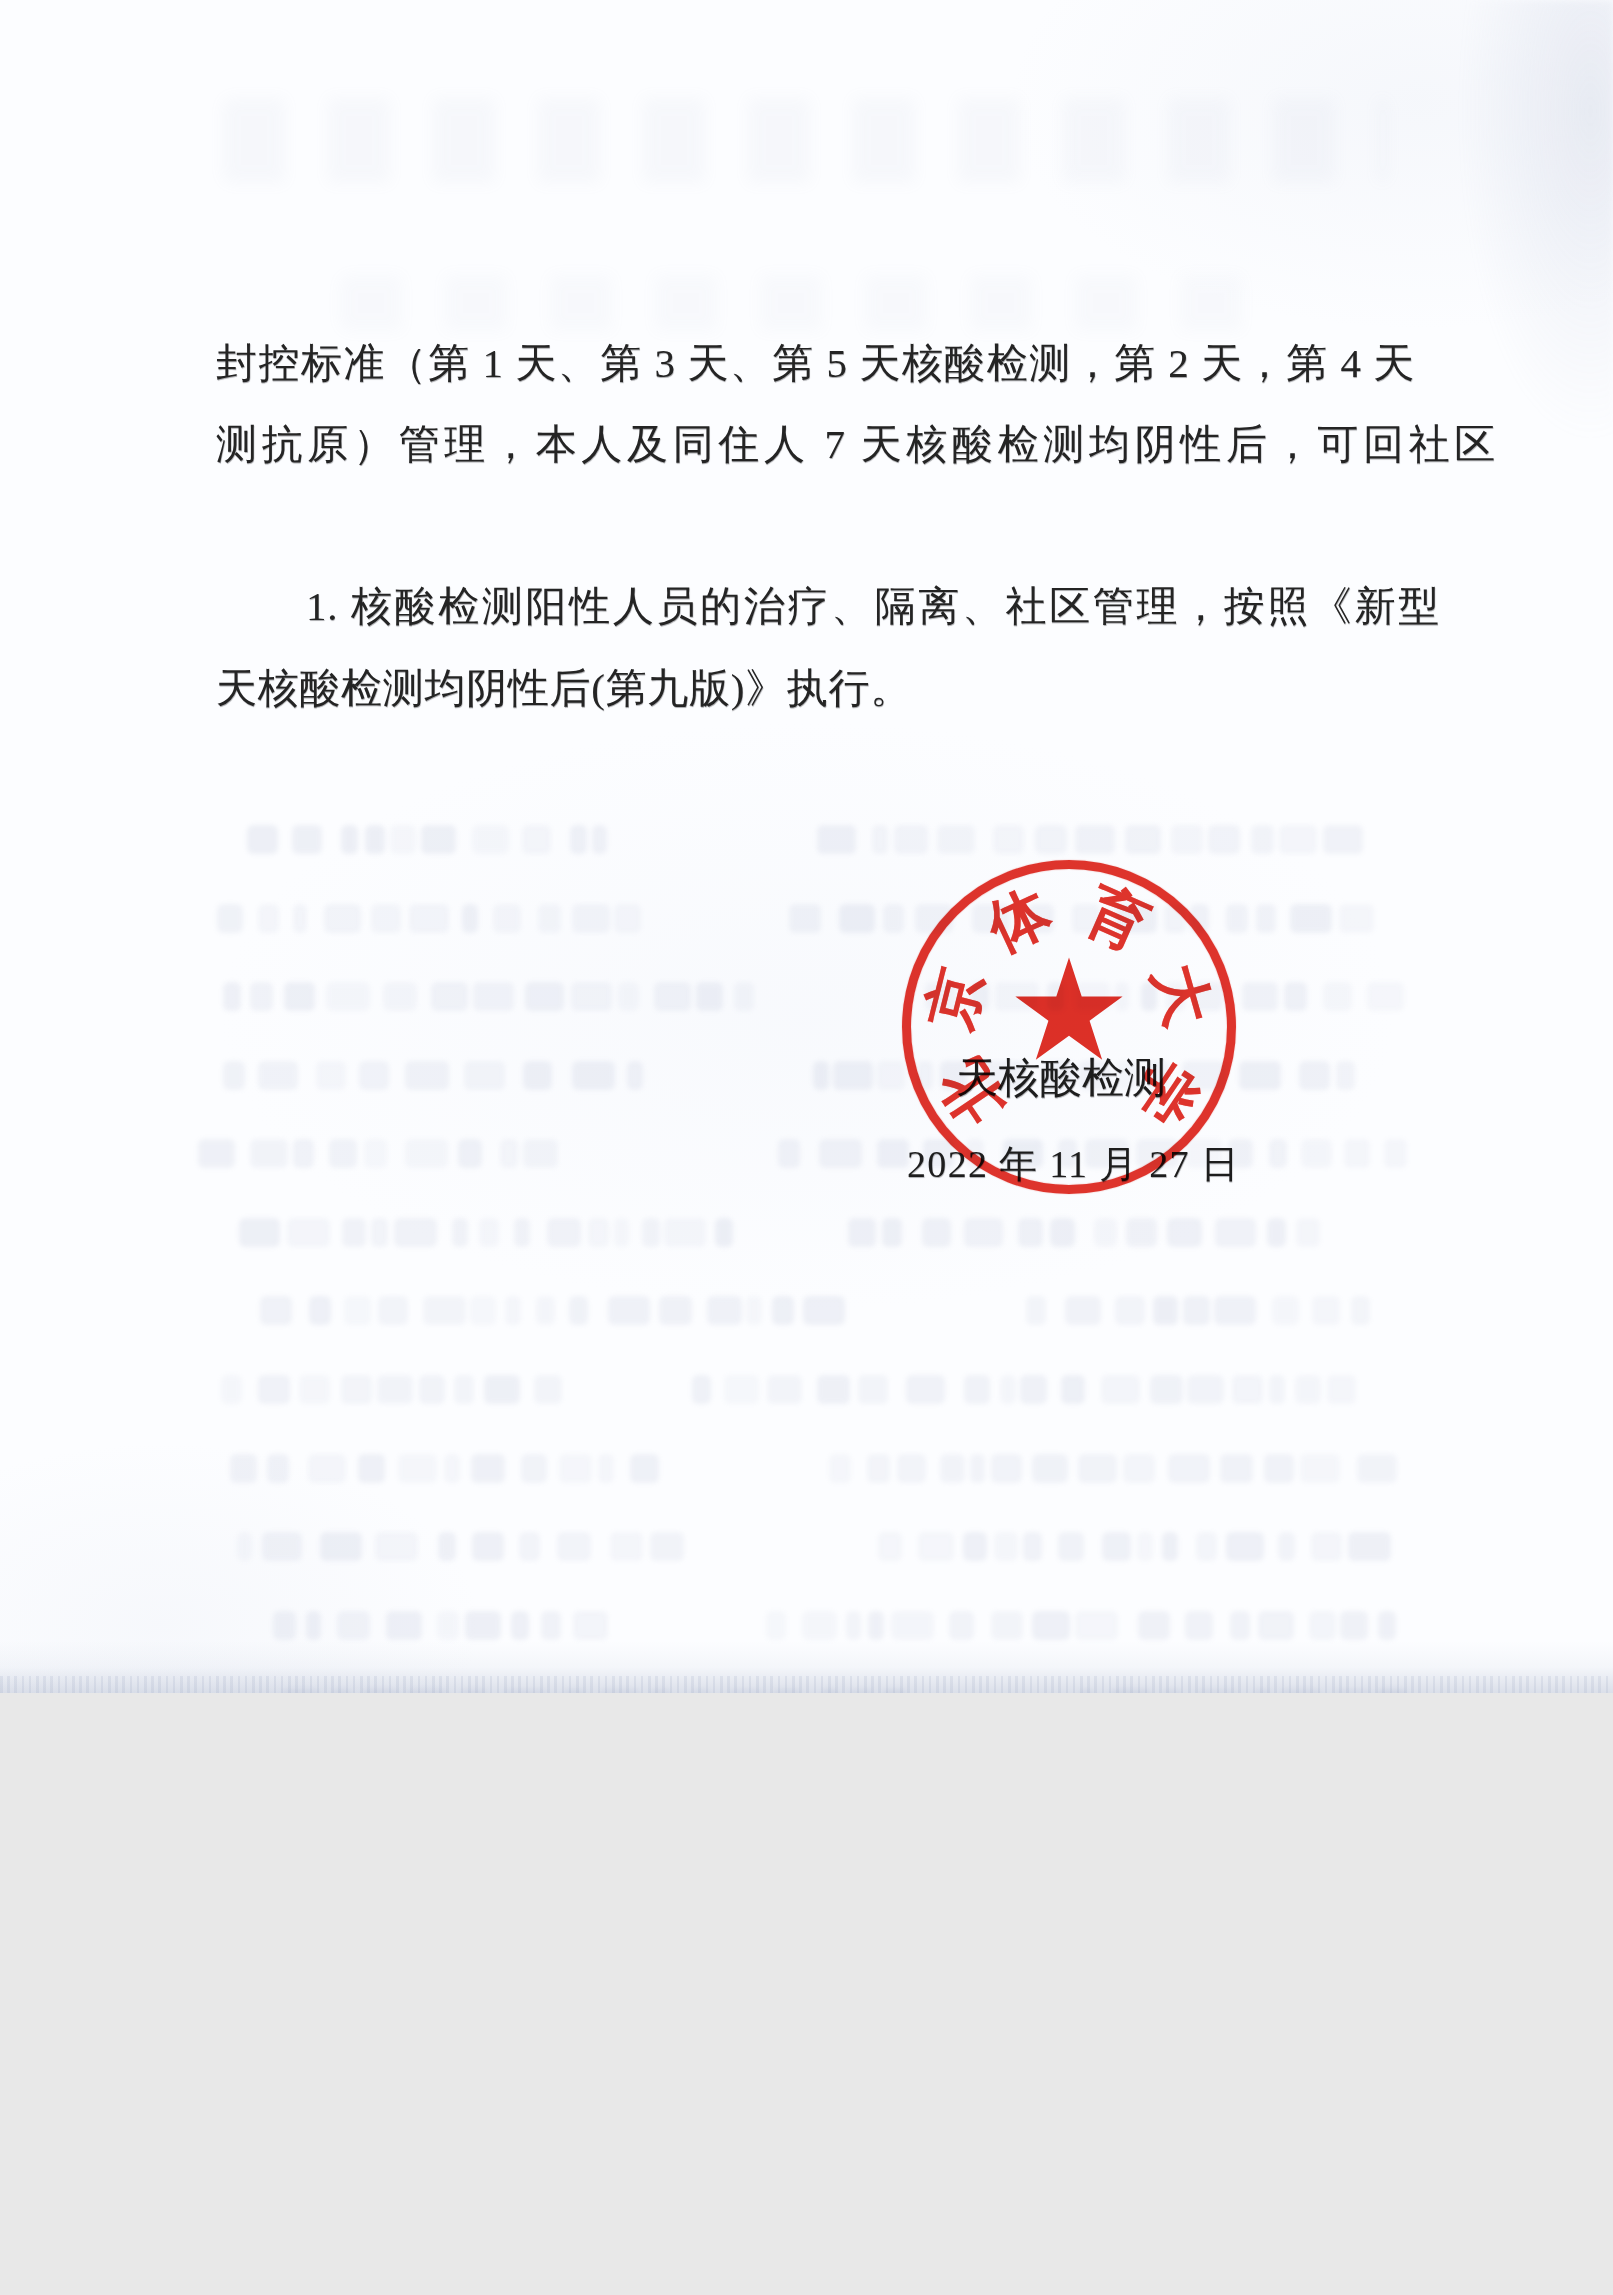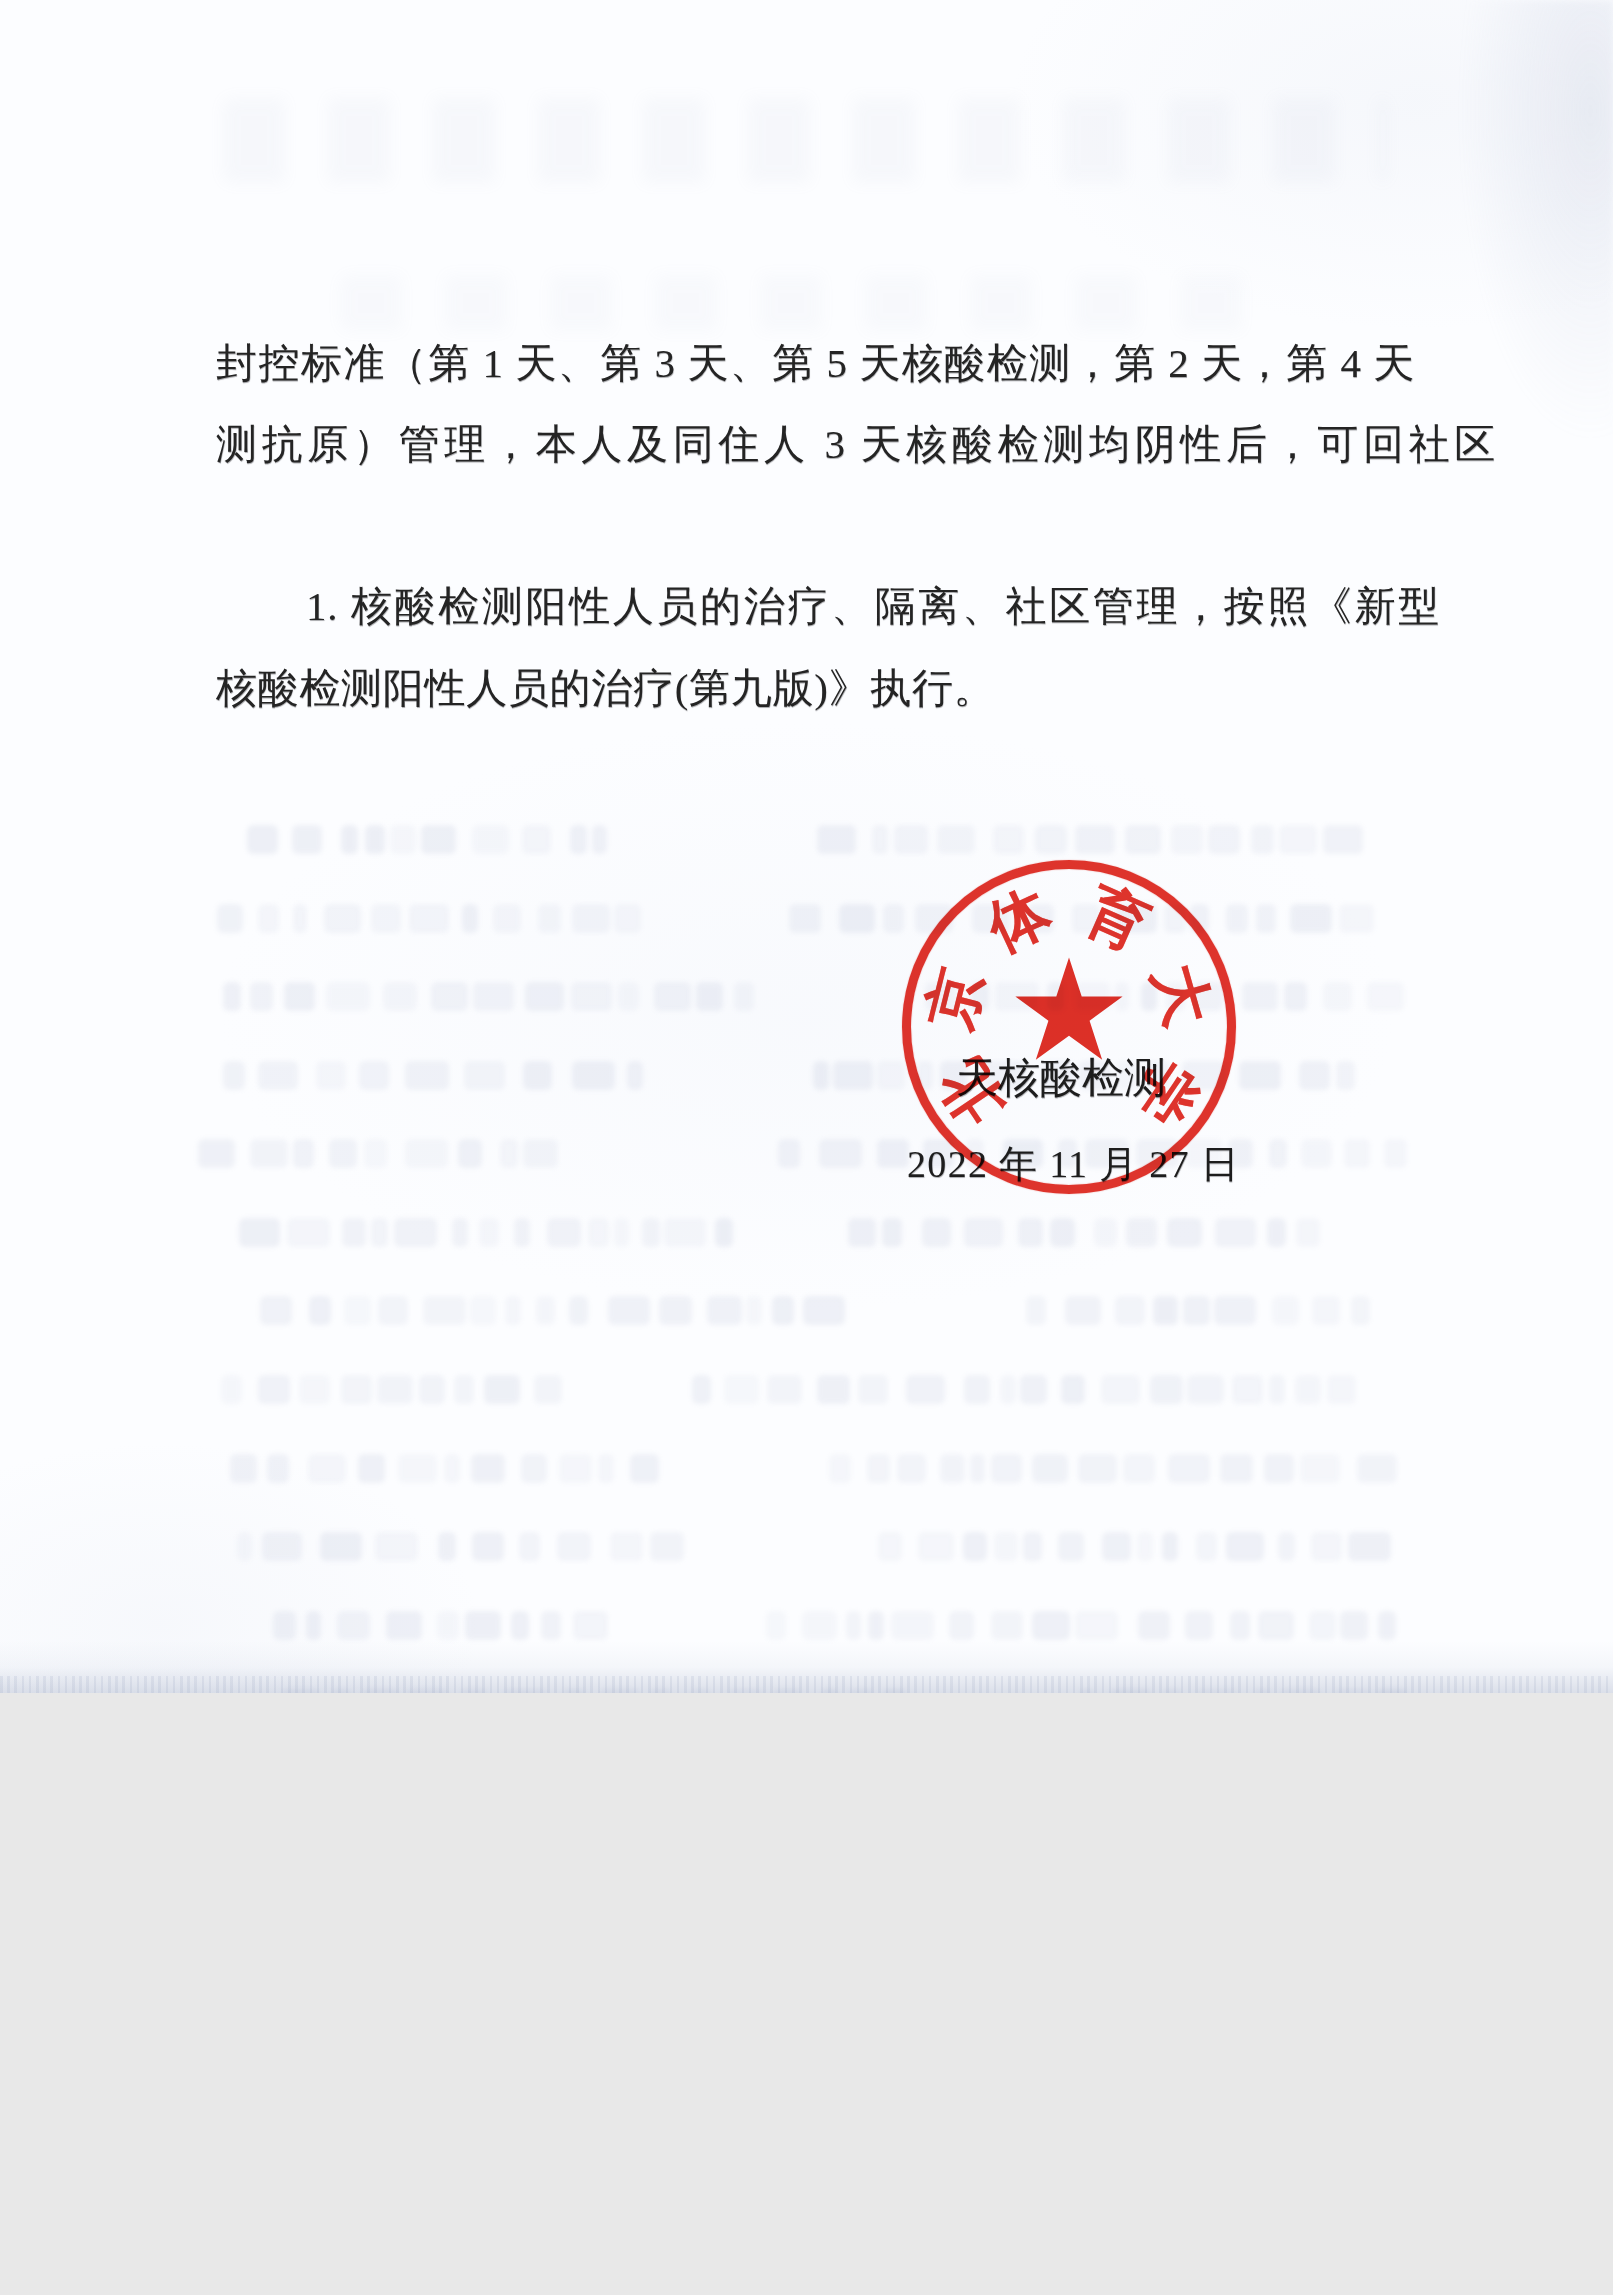--- a/index.html
+++ b/index.html
@@ -491,23 +491,23 @@
         <span style="left: 864px; width: 27px; opacity: 0.84;"></span>
         <span style="left: 901px; width: 37px; opacity: 0.85;"></span>
         <span style="left: 942px; width: 36px; opacity: 0.92;"></span>
         <span style="left: 987px; width: 26px; opacity: 0.96;"></span>
         <span style="left: 1019px; width: 43px; opacity: 0.87;"></span>
         <span style="left: 1078px; width: 20px; opacity: 1;"></span>
       </div>
     </div>
 
   <div class="bodyline l1 just">封控标准（第 1 天、第 3 天、第 5 天核酸检测，第 2 天，第 4 天</div>
-  <div class="bodyline l2 just">测抗原）管理，本人及同住人 3 天核酸检测均阴性后，可回社区</div>
+  <div class="bodyline l2 just">测抗原）管理，本人及同住人 7 天核酸检测均阴性后，可回社区</div>
   <div class="bodyline l4 just">1. 核酸检测阳性人员的治疗、隔离、社区管理，按照《新型</div>
-  <div class="bodyline l5">核酸检测阳性人员的治疗(第九版)》执行。</div>
+  <div class="bodyline l5">天核酸检测均阴性后(第九版)》执行。</div>
 
   <div class="signature">天核酸检测</div>
   <div class="sig-date">2022 年 11 月 27 日</div>
 
   <div class="seal">
     <div class="seal-ring"></div>
     <svg class="seal-star" width="118" height="118" viewBox="-90 -90 180 180">
       <polygon fill="#e0251c" points="0,-86 19.4,-26.7 81.8,-26.6 31.4,10.2 50.6,69.6 0,33 -50.6,69.6 -31.4,10.2 -81.8,-26.6 -19.4,-26.7"></polygon>
     </svg>
     <span class="arc a0">北</span>

